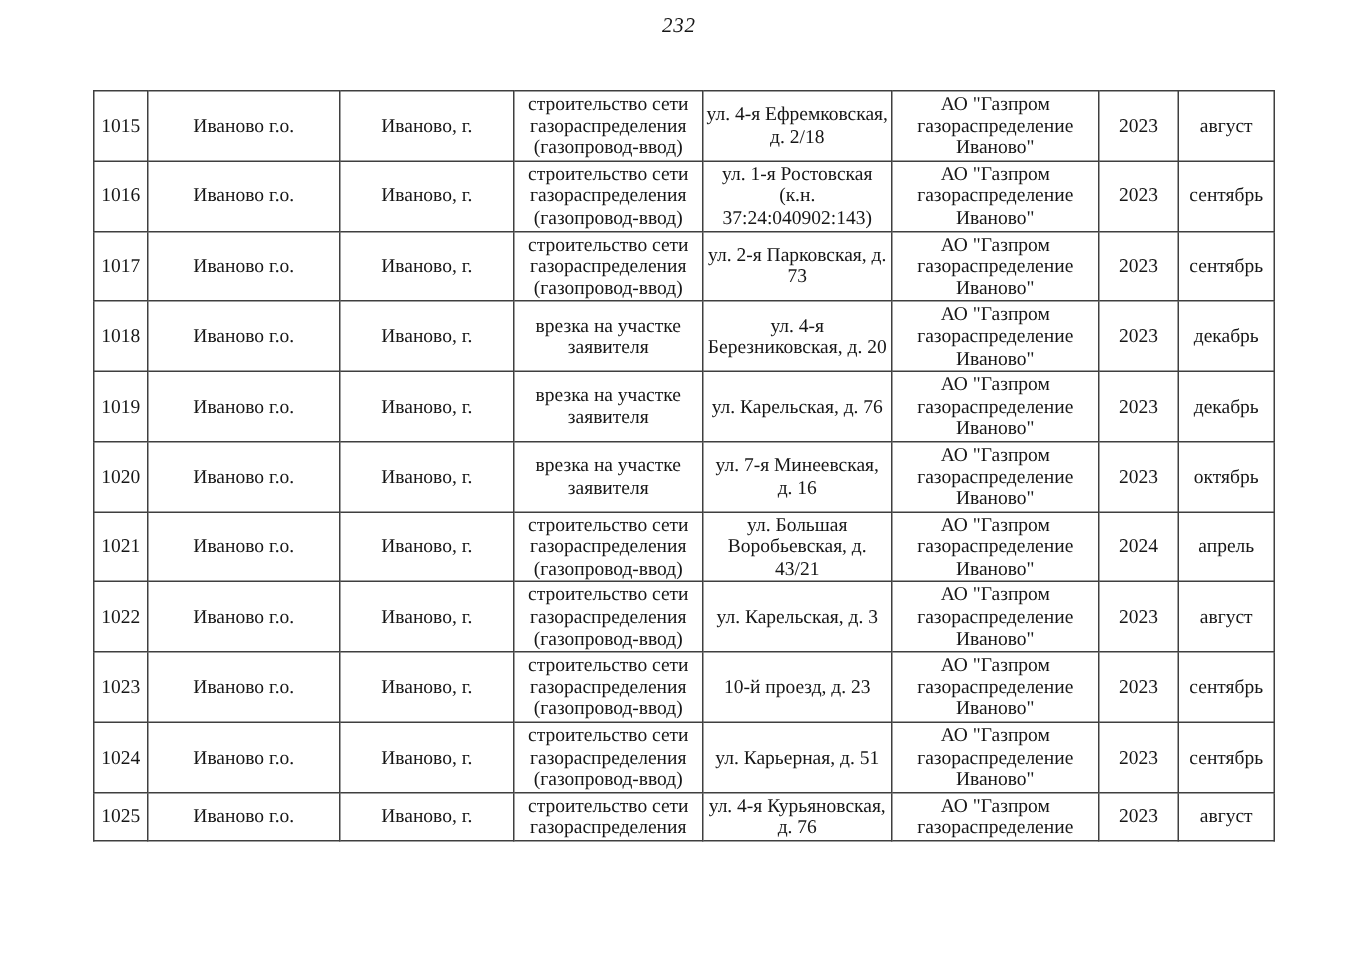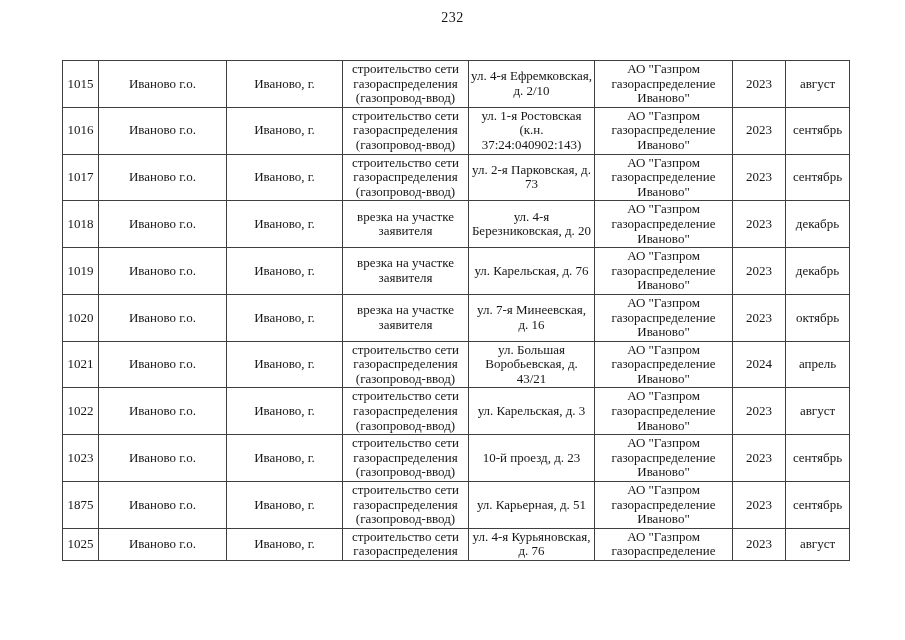--- a/index.html
+++ b/index.html
@@ -16,20 +16,21 @@
     color: #161616;
   }
   .page-number {
     position: absolute;
     top: 10px;
     left: 0;
     width: 905px;
     text-align: center;
     font-size: 14px;
     letter-spacing: 0.5px;
+    font-style: italic;
   }
   table.data-table {
     position: absolute;
     left: 62px;
     top: 60px;
     width: 787px;
     border-collapse: collapse;
     table-layout: fixed;
     font-size: 13px;
     line-height: 14.6px;
@@ -68,21 +69,21 @@
     <col style="width:138px">
     <col style="width:53px">
     <col style="width:64px">
   </colgroup>
   <tbody id="table-body">
       <tr>
         <td>1015</td>
         <td>Иваново г.о.</td>
         <td>Иваново, г.</td>
         <td>строительство сети газораспределения (газопровод-ввод)</td>
-        <td>ул. 4-я Ефремковская, д. 2/10</td>
+        <td>ул. 4-я Ефремковская, д. 2/18</td>
         <td>АО "Газпром газораспределение Иваново"</td>
         <td>2023</td>
         <td>август</td>
       </tr>
       <tr>
         <td>1016</td>
         <td>Иваново г.о.</td>
         <td>Иваново, г.</td>
         <td>строительство сети газораспределения (газопровод-ввод)</td>
         <td>ул. 1-я Ростовская (к.н. 37:24:040902:143)</td>
@@ -154,21 +155,21 @@
         <td>1023</td>
         <td>Иваново г.о.</td>
         <td>Иваново, г.</td>
         <td>строительство сети газораспределения (газопровод-ввод)</td>
         <td>10-й проезд, д. 23</td>
         <td>АО "Газпром газораспределение Иваново"</td>
         <td>2023</td>
         <td>сентябрь</td>
       </tr>
       <tr>
-        <td>1875</td>
+        <td>1024</td>
         <td>Иваново г.о.</td>
         <td>Иваново, г.</td>
         <td>строительство сети газораспределения (газопровод-ввод)</td>
         <td>ул. Карьерная, д. 51</td>
         <td>АО "Газпром газораспределение Иваново"</td>
         <td>2023</td>
         <td>сентябрь</td>
       </tr>
       <tr class="truncated">
         <td>1025</td>

